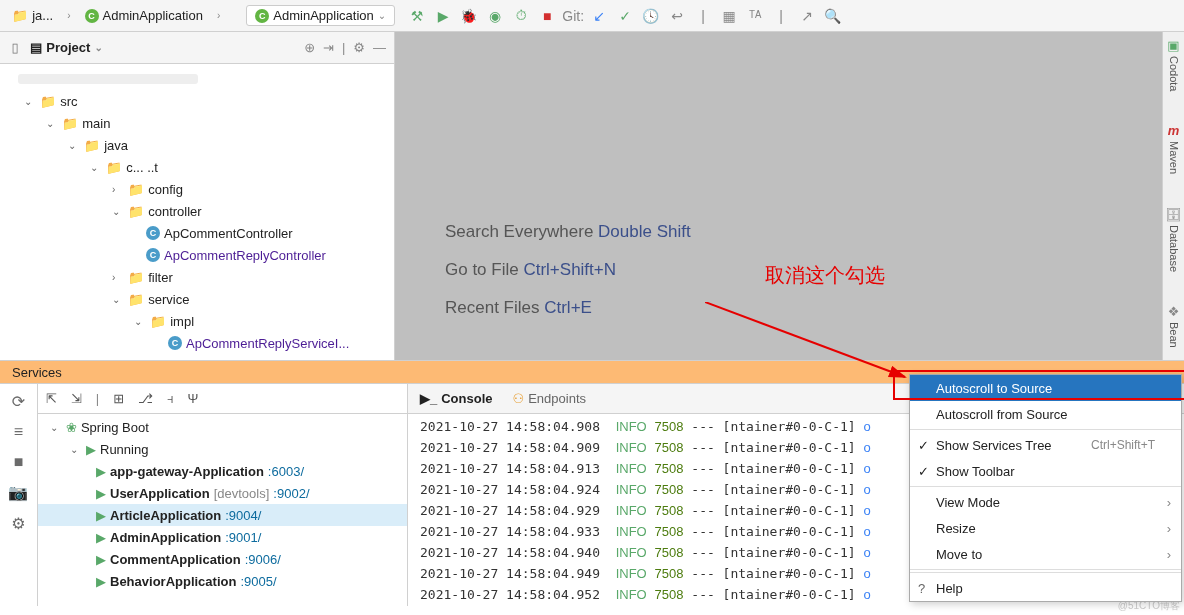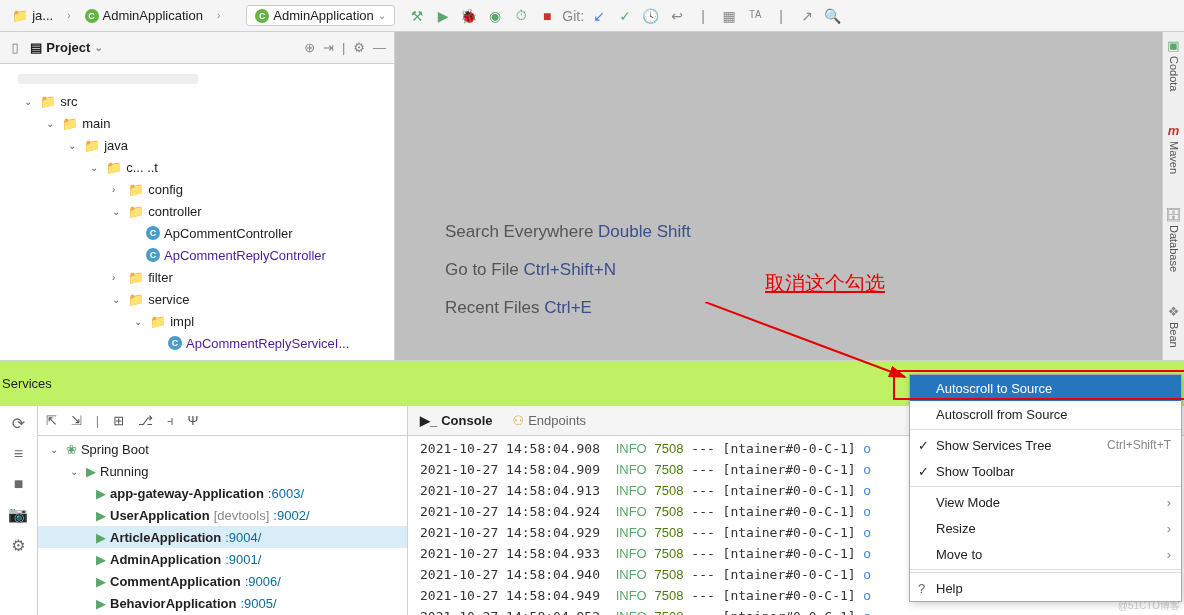--- a/index.html
+++ b/index.html
@@ -21,44 +21,44 @@
 .panel-header .spacer { flex: 1; }
 .tree { padding: 4px 0; overflow: hidden; font-size: 13px; }
 .tree-row { display: flex; align-items: center; height: 22px; padding-left: 8px; gap: 4px; white-space: nowrap; }
 .arrow { width: 12px; color: #666; font-size: 10px; }
 .folder-icon { color: #87939a; }
 .folder-icon.blue-folder { color: #4a86cf; }
 .java-link { color: #4c1d95; }
 .editor-empty { flex: 1; background: #bfbfbf; padding: 32px 50px; color: #555; position: relative; }
 .hint { margin: 18px 0; font-size: 17px; }
 .hint .kbd { color: #3b4f8a; }
-.annotation { position: absolute; top: 238px; left: 370px; color: #e60000; font-size: 20px; text-decoration: underline; }
+.annotation { position: absolute; top: 230px; left: 370px; color: #e60000; font-size: 20px; }
 .arrow-svg { position: absolute; top: 270px; left: 310px; }
-.services-bar { height: 46px; background: #bef264; border-top: 1px solid #d0d0d0; border-bottom: 1px solid #d0d0d0; display: flex; align-items: center; padding: 0 2px; }
+.services-bar { height: 24px; background: #fdba74; border-top: 1px solid #d0d0d0; border-bottom: 1px solid #d0d0d0; display: flex; align-items: center; padding: 0 12px; }
 .services-split { display: flex; height: 222px; }
 .svc-tools { width: 38px; border-right: 1px solid #d0d0d0; display: flex; flex-direction: column; align-items: center; gap: 12px; padding-top: 8px; }
 .svc-tools span { font-size: 16px; color: #6b6b6b; }
 .svc-tree-wrap { width: 370px; border-right: 1px solid #d0d0d0; display: flex; flex-direction: column; }
 .svc-toolbar { height: 30px; border-bottom: 1px solid #d0d0d0; display: flex; align-items: center; padding: 0 8px; gap: 14px; color: #555; }
 .svc-tree { padding: 2px 0; font-size: 13px; }
 .svc-row { display: flex; align-items: center; height: 22px; padding-left: 8px; gap: 4px; }
 .svc-row.selected { background: #d9edf9; }
 .play { color: #59a869; }
 .bold { font-weight: bold; }
 .port { color: #0d6b9e; }
 .dev { color: #888; font-size: 13px; }
 .console-wrap { flex: 1; display: flex; flex-direction: column; }
 .console-tabs { height: 30px; border-bottom: 1px solid #d0d0d0; display: flex; align-items: center; gap: 20px; padding: 0 12px; background: #f5f5f5; }
 .console-tabs .tab { display: flex; align-items: center; gap: 4px; font-weight: bold; }
 .log { font-family: "Consolas", monospace; font-size: 13px; padding: 2px 0 2px 12px; line-height: 21px; color: #333; white-space: pre; overflow: hidden; }
 .log .info { color: #59a869; }
 .log .pid { color: #4d7c0f; }
 .log .o { color: #3b82f6; }
 .ctx-menu { position: absolute; top: 374px; left: 909px; width: 273px; background: #fff; border: 1px solid #aaa; box-shadow: 2px 2px 8px rgba(0,0,0,0.2); z-index: 100; font-size: 13px; }
-.ctx-menu .item { height: 26px; display: flex; align-items: center; padding: 0 10px 0 26px; position: relative; }
+.ctx-menu .item { height: 26px; display: flex; align-items: center; padding: 0 26px 0 26px; position: relative; }
 .ctx-menu .item.hl { background: #2675bf; color: #fff; }
 .ctx-menu .sep { height: 1px; background: #ddd; margin: 2px 0; }
 .ctx-menu .check::before { content: "✓"; position: absolute; left: 8px; }
 .ctx-menu .q::before { content: "?"; position: absolute; left: 8px; color: #666; }
 .ctx-menu .arr::after { content: "›"; position: absolute; right: 10px; color: #888; }
 .ctx-menu .sc { margin-left: auto; color: #888; font-size: 12px; }
 .red-box { position: absolute; top: 370px; left: 893px; width: 293px; height: 30px; border: 2px solid #e60000; z-index: 101; pointer-events: none; }
 .right-bar { position: absolute; right: 0; top: 32px; width: 22px; height: 328px; background: #f0f0f0; border-left: 1px solid #d0d0d0; display: flex; flex-direction: column; align-items: center; gap: 32px; padding-top: 6px; font-size: 11px; }
 .right-bar .vtab { writing-mode: vertical-rl; color: #555; display: flex; align-items: center; gap: 3px; }
 .right-bar .vicon { font-size: 13px; writing-mode: horizontal-tb; }

